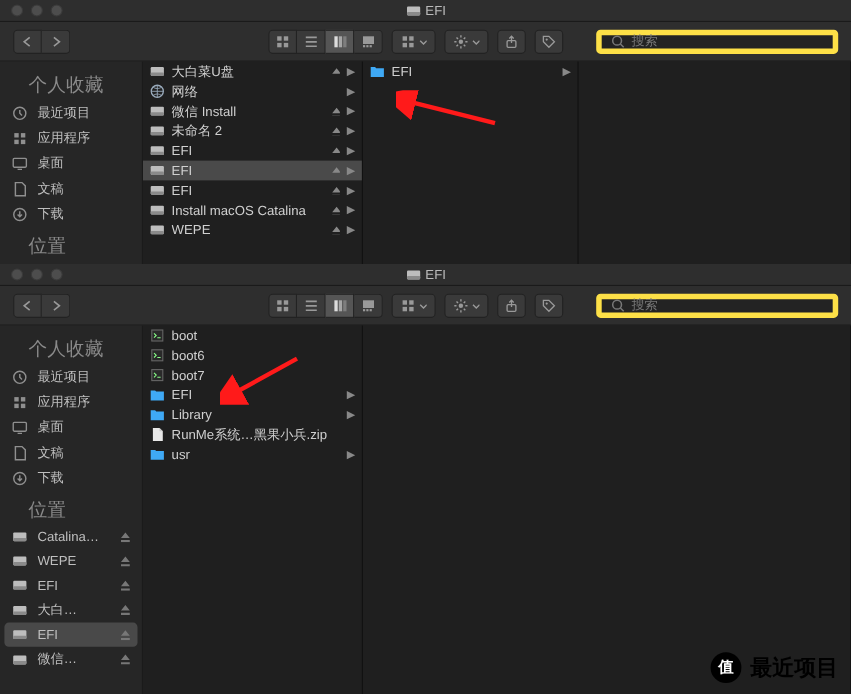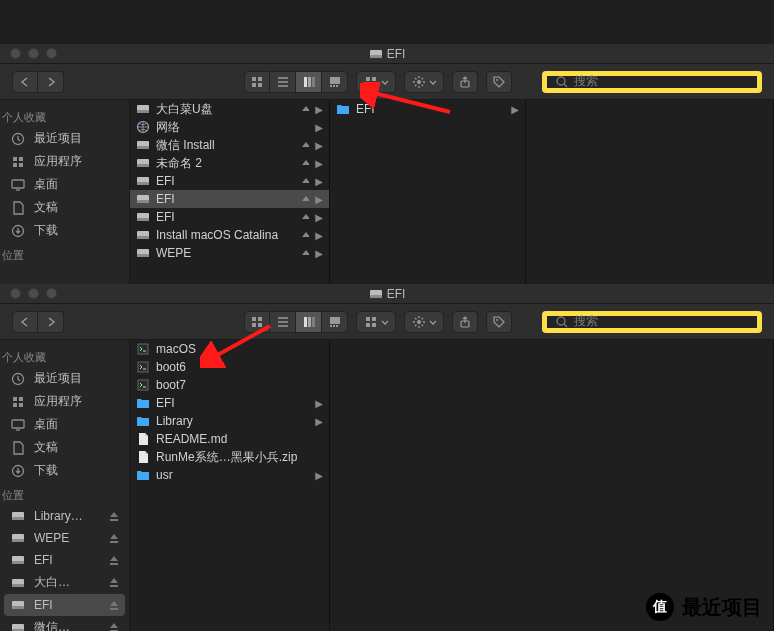--- a/index.html
+++ b/index.html
@@ -1,38 +1,38 @@
 <!DOCTYPE html>
 <html><head>
 <meta charset="utf-8">
 <style>
   * { margin: 0; padding: 0; box-sizing: border-box; font-family: -apple-system, "Helvetica Neue", Arial, sans-serif; }
   body { background: #1e1e1e; width: 774px; height: 631px; overflow: hidden; color: #ccc; font-size: 12px; position: relative; }
-  .window { position: absolute; left: 0; width: 774px; background: #2a2a2a; display: flex; flex-direction: column; margin-top: 44px; }
+  .window { position: absolute; left: 0; width: 774px; background: #2a2a2a; display: flex; flex-direction: column; }
   .w1 { top: 0; height: 240px; }
   .w2 { top: 240px; height: 391px; }
   .titlebar { height: 20px; display: flex; align-items: center; position: relative; background: #2e2e2e; border-bottom: 1px solid #1a1a1a; }
   .traffic { display: flex; gap: 7px; margin-left: 10px; }
   .tlight { width: 11px; height: 11px; border-radius: 50%; background: #4d4d4d; border: 1px solid #3a3a3a; }
   .title { position: absolute; left: 0; right: 0; text-align: center; color: #bbb; font-size: 12px; pointer-events: none; display: flex; align-items: center; justify-content: center; gap: 4px; }
   .title svg { flex: none; }
   .toolbar { height: 36px; display: flex; align-items: center; gap: 8px; padding: 0 12px; background: #2e2e2e; border-bottom: 1px solid #1a1a1a; }
   .btn-group { display: flex; }
   .btn { height: 22px; min-width: 26px; display: flex; align-items: center; justify-content: center; background: #3a3a3a; border: 1px solid #222; color: #999; cursor: pointer; }
   .btn.first { border-radius: 4px 0 0 4px; }
   .btn.last { border-radius: 0 4px 4px 0; border-left: none; }
   .btn.mid { border-left: none; }
   .btn.solo { border-radius: 4px; }
   .btn.active { background: #555; color: #ddd; }
   .spacer-small { width: 14px; }
   .search { flex: none; width: 220px; height: 22px; background: #232323; border: 5px solid #fde047; border-radius: 4px; display: flex; align-items: center; gap: 6px; padding: 0 8px; color: #777; }
   .toolbar .grow { flex: 1; }
   .body { flex: 1; display: flex; min-height: 0; }
   .sidebar { width: 130px; background: #262626; border-right: 1px solid #1a1a1a; overflow: hidden; padding-top: 4px; }
-  .sb-header { color: #8a8a8a; font-size: 11px; padding: 6px 2px 2px; }
+  .sb-header { color: #8a8a8a; font-size: 17px; padding: 6px 26px 2px; }
   .sb-item { display: flex; align-items: center; gap: 8px; padding: 3px 10px; color: #bfbfbf; cursor: pointer; position: relative; }
   .sb-item.sel { background: #494949; border-radius: 4px; margin: 0 4px; padding: 3px 6px; }
   .sb-icon { width: 16px; height: 16px; display: flex; align-items: center; justify-content: center; color: #8f8f8f; flex: none; }
   .sb-label { flex: 1; white-space: nowrap; overflow: hidden; text-overflow: ellipsis; }
   .sb-eject { color: #777; flex: none; }
   .columns { flex: 1; display: flex; background: #1f1f1f; }
   .col { border-right: 1px solid #111; overflow-y: auto; }
   .col.c1 { width: 200px; }
   .col.c2 { width: 196px; }
   .col.c3 { flex: 1; }
@@ -528,21 +528,21 @@
           </span>
           <span class="sb-label">下载</span>
         </div>
         <div class="sb-header">位置</div>
         <div class="sb-item">
           <span class="sb-icon">
             <svg width="14" height="14">
               <use href="#i-drive"></use>
             </svg>
           </span>
-          <span class="sb-label">Library…</span>
+          <span class="sb-label">Catalina…</span>
           <span class="sb-eject"><svg width="12" height="12">
               <use href="#i-eject"></use>
             </svg></span>
         </div>
         <div class="sb-item">
           <span class="sb-icon">
             <svg width="14" height="14">
               <use href="#i-drive"></use>
             </svg>
           </span>
@@ -597,21 +597,21 @@
         </div>
       </div>
     <div class="columns">
       <div class="col c1" id="w1c0">
           <div class="row">
             <span class="icon16">
               <svg width="14" height="14">
                 <use href="#i-exec"></use>
               </svg>
             </span>
-            <span class="name">macOS</span>
+            <span class="name">boot</span>
           </div>
           <div class="row">
             <span class="icon16">
               <svg width="14" height="14">
                 <use href="#i-exec"></use>
               </svg>
             </span>
             <span class="name">boot6</span>
           </div>
           <div class="row">
@@ -632,28 +632,20 @@
             <span class="chev">▶</span>
           </div>
           <div class="row">
             <span class="icon16">
               <svg width="14" height="14">
                 <use href="#i-folder"></use>
               </svg>
             </span>
             <span class="name">Library</span>
             <span class="chev">▶</span>
-          </div>
-          <div class="row">
-            <span class="icon16">
-              <svg width="14" height="14">
-                <use href="#i-file"></use>
-              </svg>
-            </span>
-            <span class="name">README.md</span>
           </div>
           <div class="row">
             <span class="icon16">
               <svg width="14" height="14">
                 <use href="#i-file"></use>
               </svg>
             </span>
             <span class="name">RunMe系统…黑果小兵.zip</span>
           </div>
           <div class="row">

